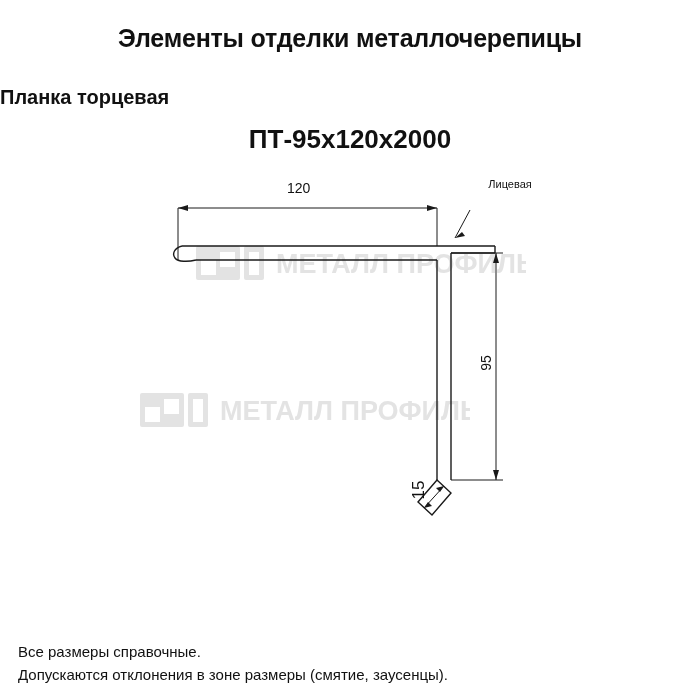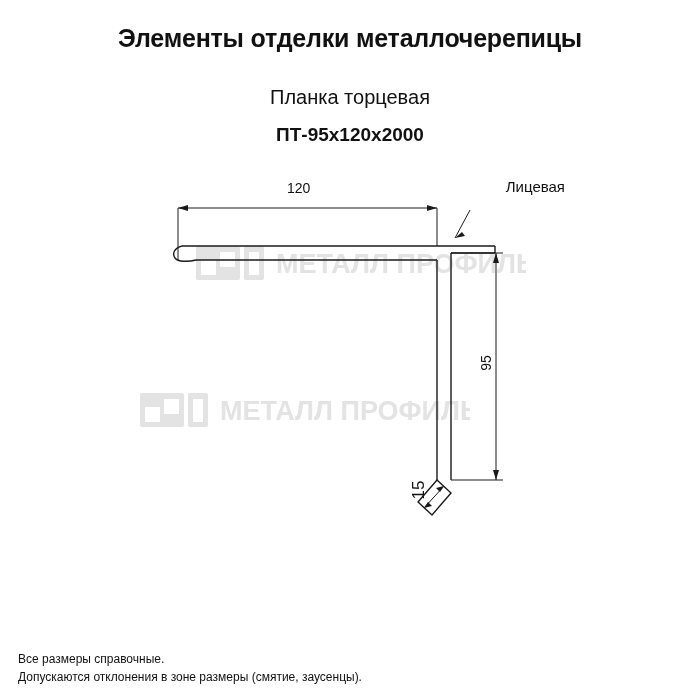--- a/index.html
+++ b/index.html
@@ -29,32 +29,32 @@
     font-size: 25px;
     font-weight: bold;
     letter-spacing: -0.2px;
     color: #111;
   }
   .subtitle {
     position: absolute;
     top: 86px;
     left: 0;
     width: 700px;
+    text-align: left;
+    font-size: 20px;
+    font-weight: bold;
+    color: #111;
+  }
+  .code {
+    position: absolute;
+    top: 124px;
+    left: 0;
+    width: 700px;
     text-align: center;
-    font-size: 20px;
-    font-weight: normal;
-    color: #111;
-  }
-  .code {
-    position: absolute;
-    top: 124px;
-    left: 0;
-    width: 700px;
-    text-align: center;
-    font-size: 19px;
+    font-size: 26px;
     font-weight: bold;
     color: #111;
   }
   .drawing {
     position: absolute;
     top: 150px;
     left: 0;
     width: 700px;
     height: 420px;
   }
@@ -72,34 +72,34 @@
   }
   .wm1 { left: 196px; top: 90px; }
   .wm2 { left: 140px; top: 237px; }
   .label-dim {
     position: absolute;
     font-size: 14px;
     color: #111;
   }
   .label-face {
     position: absolute;
-    font-size: 15px;
-    color: #111;
-    text-align: right;
+    font-size: 11px;
+    color: #111;
+    text-align: center;
     line-height: 1.25;
   }
   .vert {
     transform: rotate(-90deg);
     transform-origin: 50% 50%;
   }
   .footer {
     position: absolute;
     left: 18px;
     bottom: 14px;
-    font-size: 12px;
+    font-size: 15px;
     color: #111;
     line-height: 1.5;
   }
   .footer div { white-space: nowrap; }
 </style>
 </head>
 <body>
 
 <div class="page">
 

